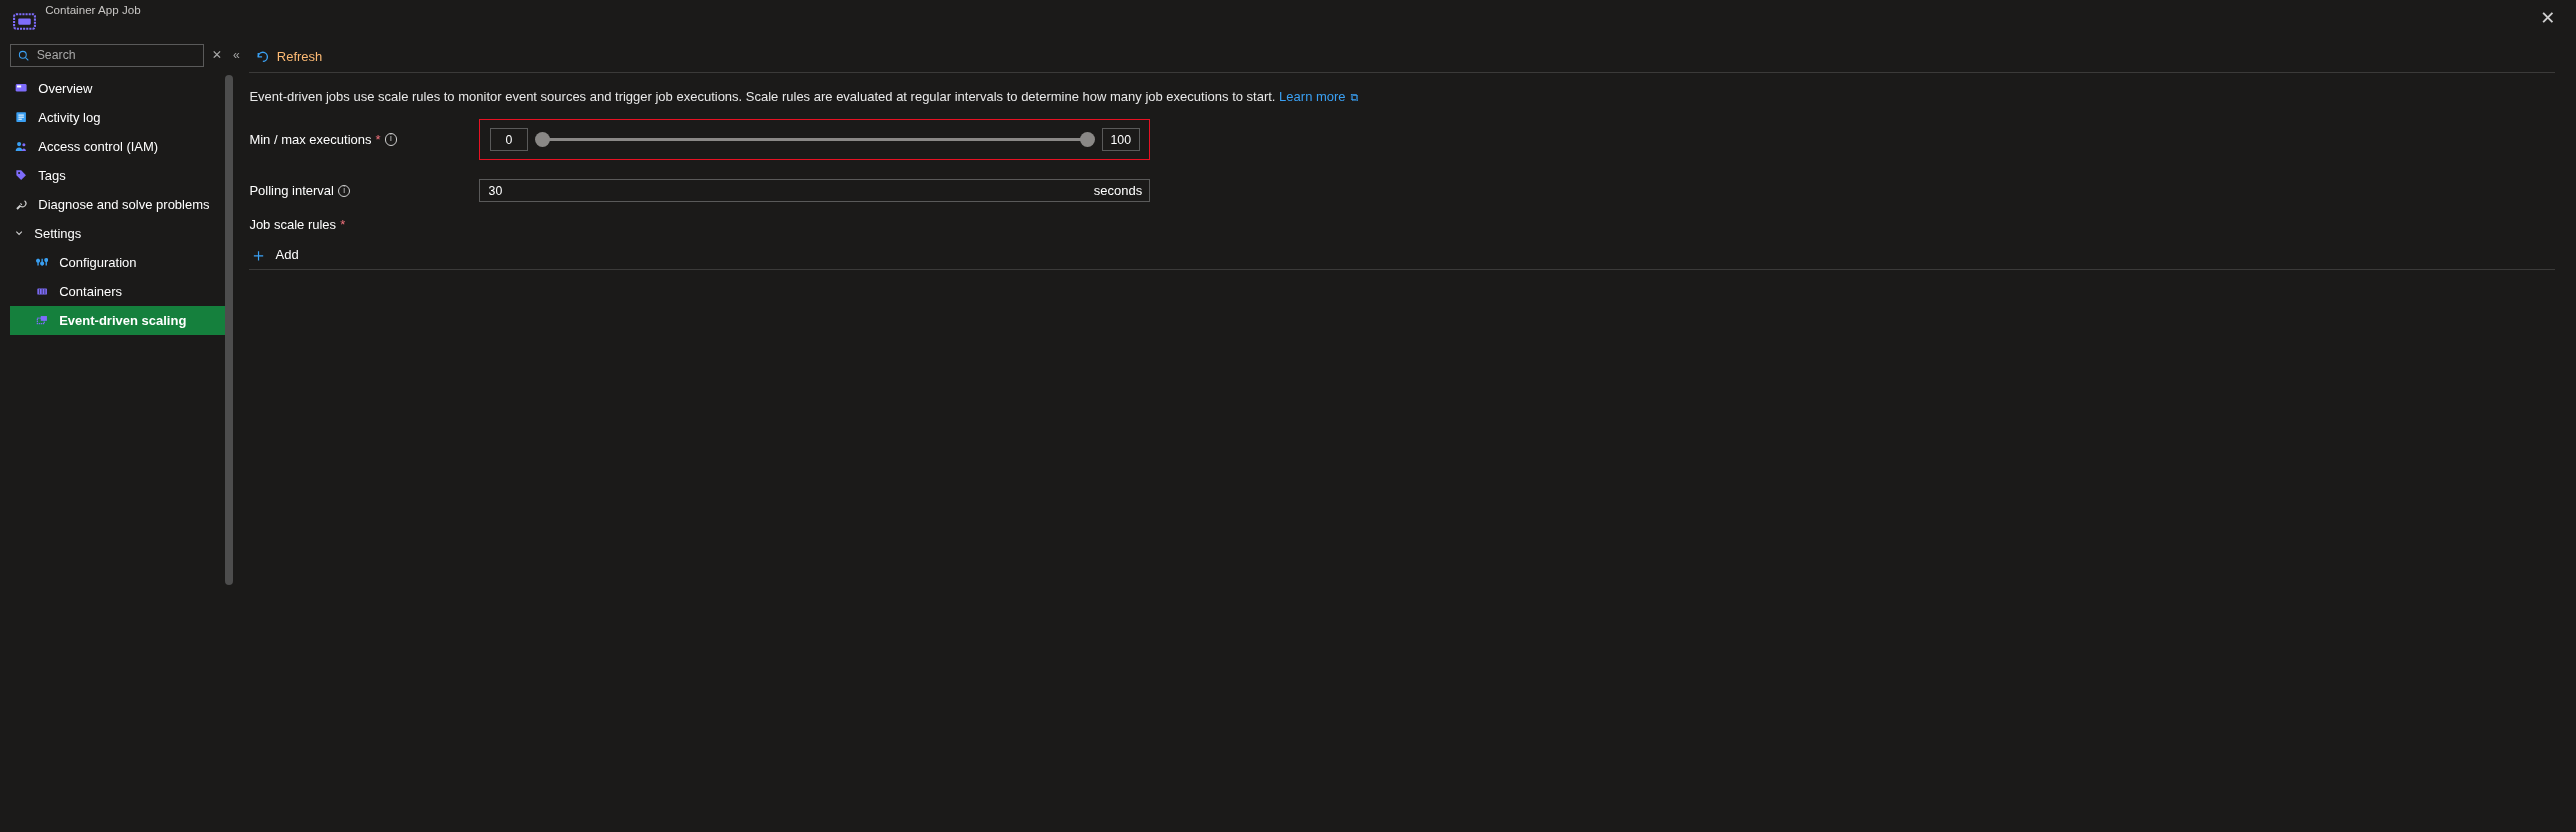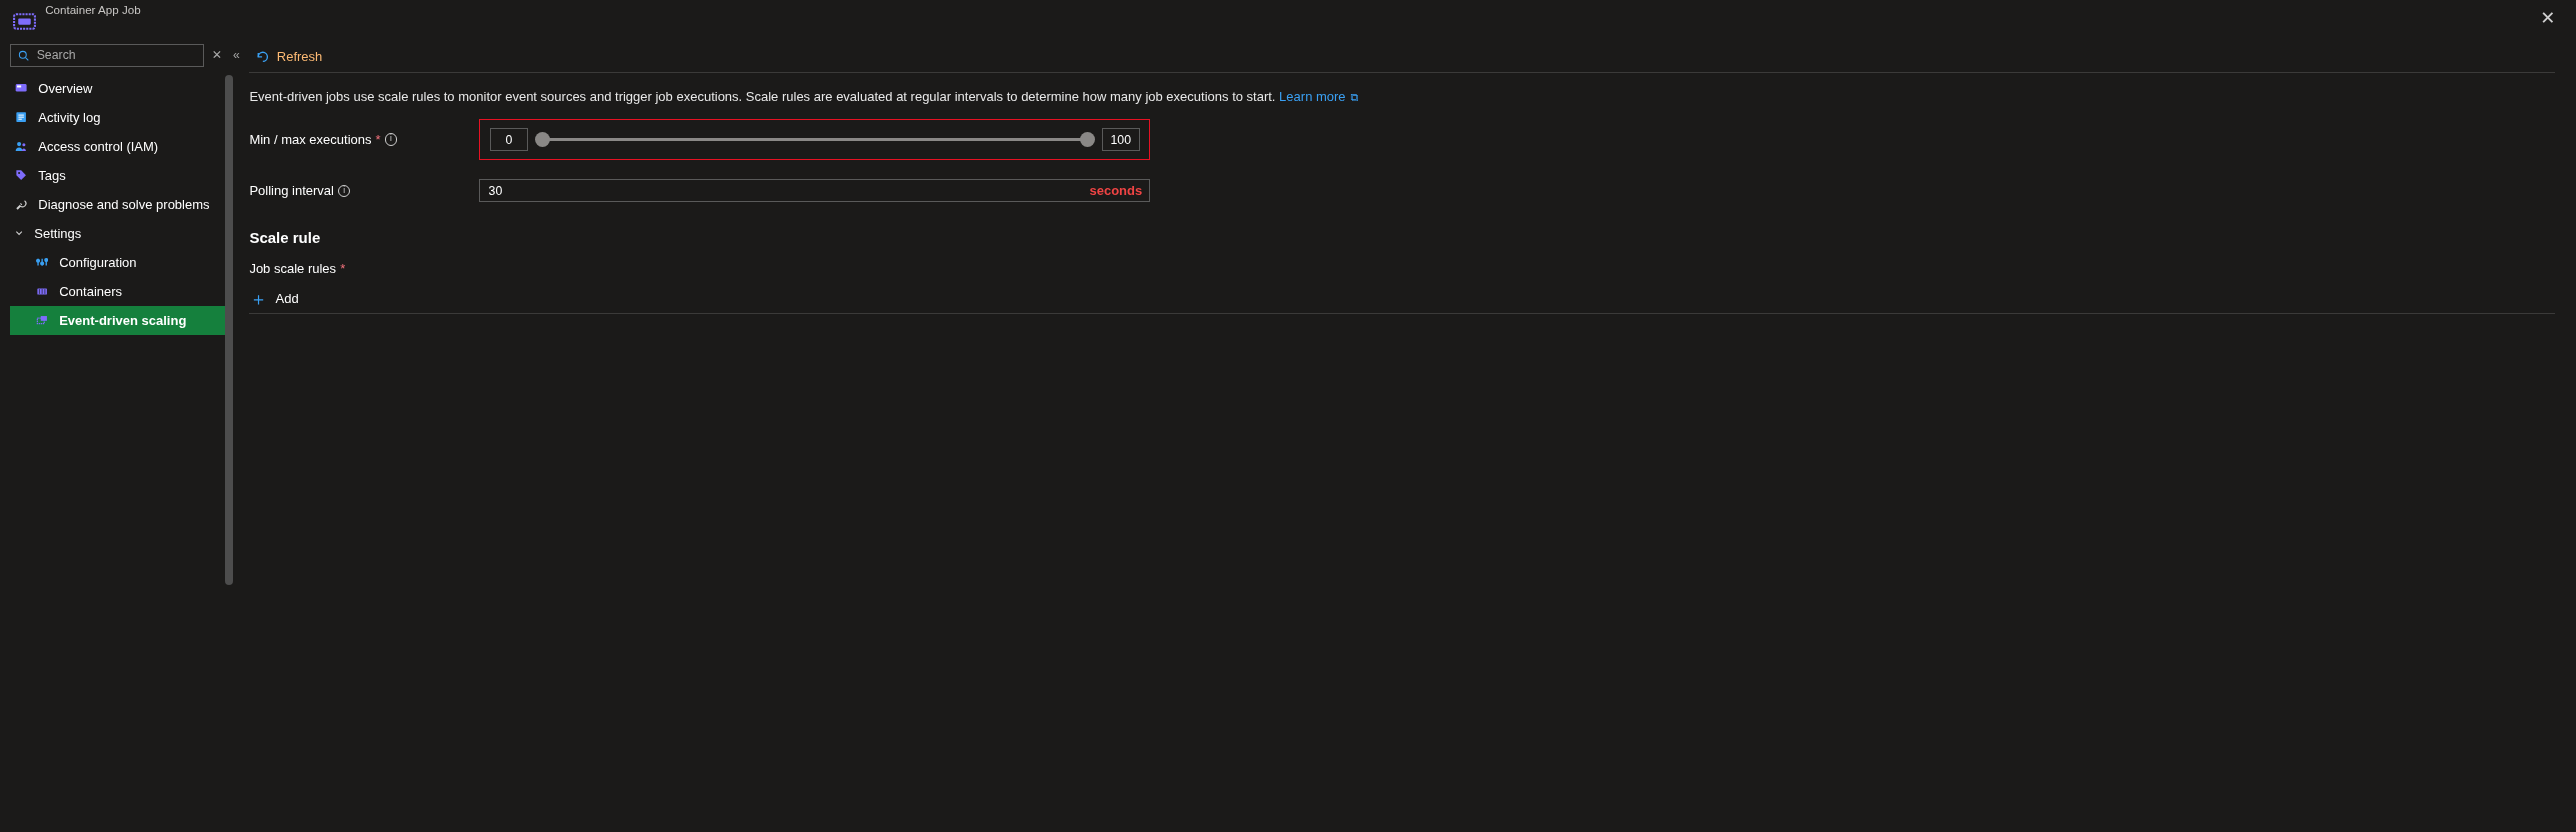--- a/index.html
+++ b/index.html
@@ -274,24 +274,23 @@
       font-size: 12.3px;
     }
     .input-with-suffix {
       position: relative;
       display: flex;
       align-items: center;
     }
     .suffix {
       position: absolute;
       right: 8.2px;
-      color: #ef4444;
+      color: #ffffff;
       font-size: 13px;
       pointer-events: none;
-      font-weight: bold;
     }
 
     .section-h2 {
       font-size: 15px;
       font-weight: 600;
       margin-top: 27px;
     }
     .sub-label {
       font-size: 13px;
       margin-top: 15px;
@@ -484,21 +483,20 @@
             <span class="info-icon">i</span>
           </div>
           <div class="form-control">
             <div class="input-with-suffix">
               <input class="text-input" value="30" style="">
               <span class="suffix">seconds</span>
             </div>
           </div>
         </div>
 
-        <div class="section-h2">Scale rule</div>
         <div class="sub-label">
           <span>Job scale rules</span>
           <span class="req">*</span>
         </div>
         <div class="add-row">
           <span class="add-icon">＋</span>
           <span>Add</span>
         </div>
         <div class="hr"></div>
       </div>

